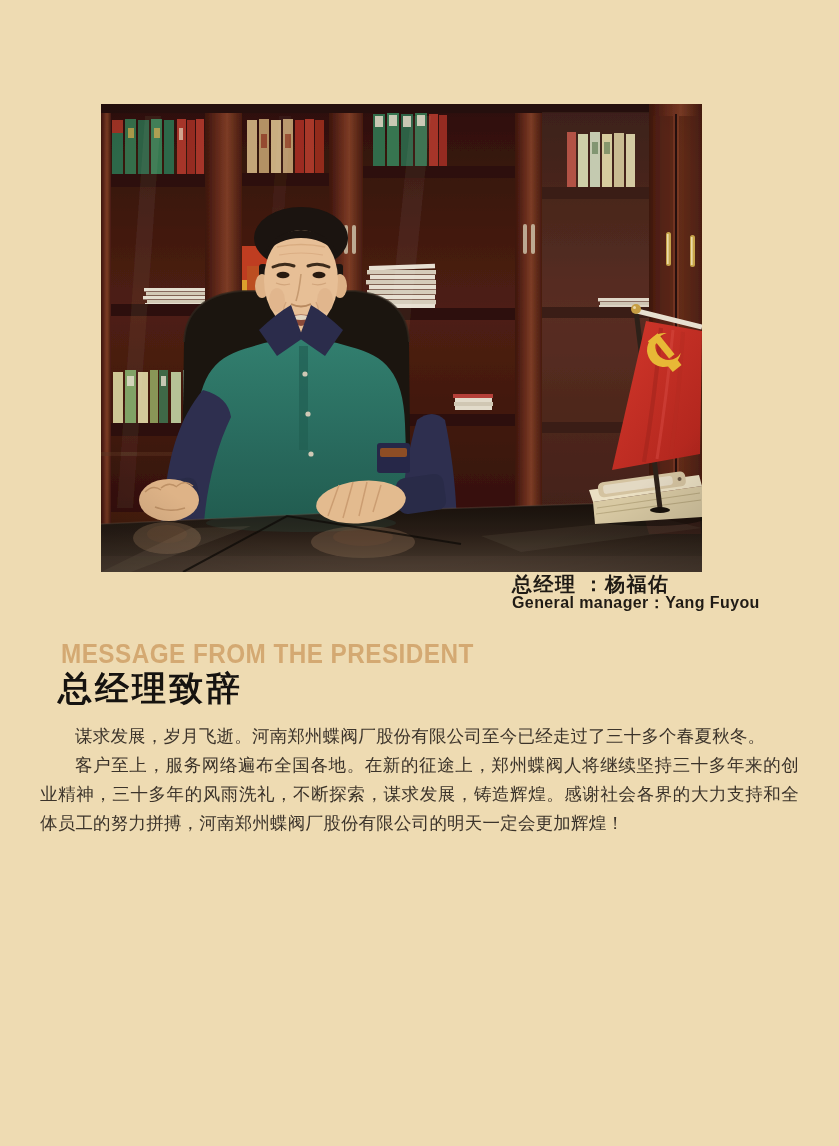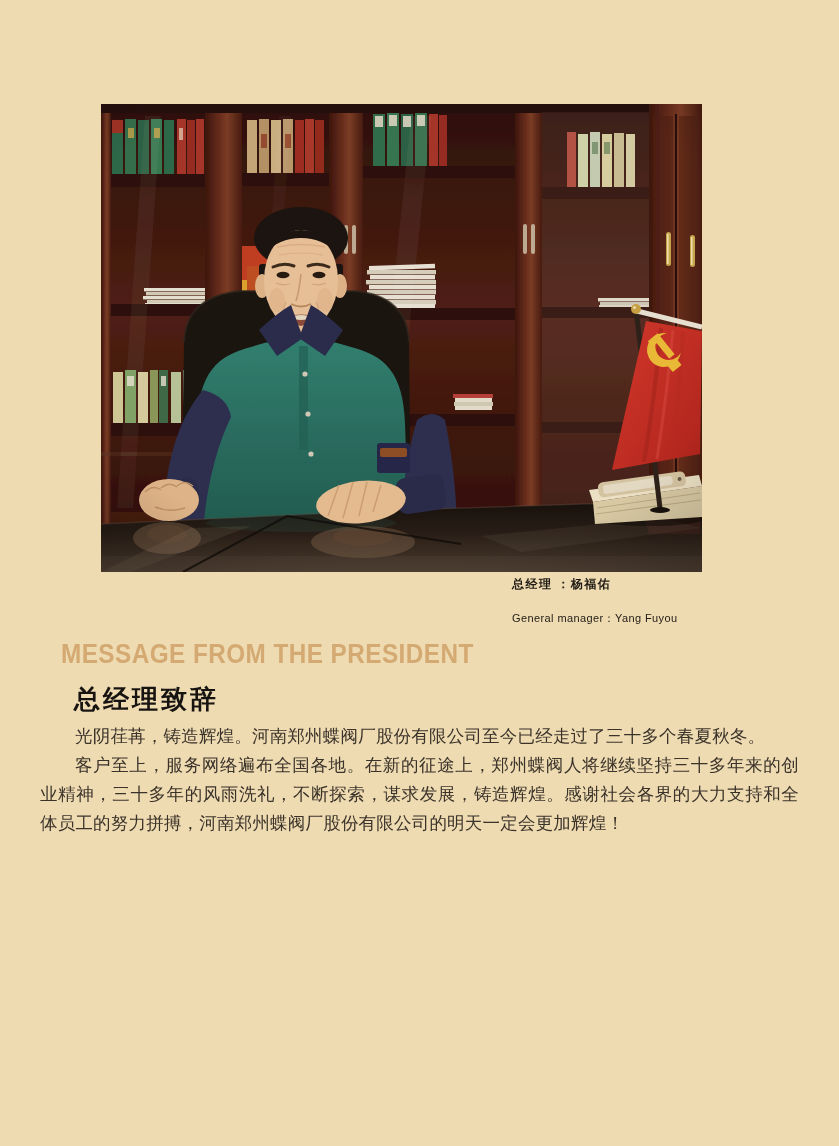--- a/index.html
+++ b/index.html
@@ -3,26 +3,26 @@
 <meta charset="utf-8">
 <style>
   html,body{margin:0;padding:0;}
   body{font-family:"Liberation Sans","DejaVu Sans",sans-serif;}
   .page{position:relative;width:839px;height:1146px;overflow:hidden;background:#eedbb2;}
 
   figure.photo{position:absolute;left:101px;top:104px;width:601px;height:468px;margin:0;}
   figure.photo svg{display:block;}
 
   .caption{position:absolute;left:512px;top:574px;color:#201b15;}
-  .caption-cn{font-size:12px;font-weight:bold;letter-spacing:1.5px;line-height:20px;}
-  .caption-en{font-size:11px;font-weight:normal;letter-spacing:0.4px;line-height:17px;margin-top:16px;}
+  .caption-cn{font-size:20px;font-weight:bold;letter-spacing:1.5px;line-height:20px;}
+  .caption-en{font-size:16px;font-weight:bold;letter-spacing:0.4px;line-height:17px;margin-top:0;}
 
   .heading-en{position:absolute;left:61px;top:639px;font-size:27px;font-weight:800;
     letter-spacing:0.5px;transform:scaleX(0.9);transform-origin:left top;white-space:nowrap;}
-  .heading-cn{position:absolute;left:58px;top:666px;margin:16px;font-size:26px;font-weight:bold;
+  .heading-cn{position:absolute;left:58px;top:666px;margin:0;font-size:34px;font-weight:bold;
     letter-spacing:3px;color:#161310;font-family:"Liberation Serif","DejaVu Serif",serif;}
 
   .bodytext{position:absolute;left:40px;top:722px;width:759px;}
   .bodytext p{margin:0;font-size:17.5px;line-height:29px;text-align:justify;
     text-indent:2em;letter-spacing:0.2px;}
 </style>
 </head>
 <body>
 
 <div class="page" style="background: rgb(238, 219, 178);">
@@ -333,17 +333,17 @@
 
   <div class="caption" style="color: rgb(32, 27, 21);">
     <div class="caption-cn">总经理 ：杨福佑</div>
     <div class="caption-en">General manager：Yang Fuyou</div>
   </div>
 
   <div class="heading-en" style="color: rgb(212, 169, 114);">MESSAGE FROM THE PRESIDENT</div>
   <h1 class="heading-cn">总经理致辞</h1>
 
   <main class="bodytext">
-    <p style="color: rgb(59, 51, 42);">光阴荏苒，铸造辉煌。河南郑州蝶阀厂股份有限公司至今已经走过了三十多个春夏秋冬。</p>
+    <p style="color: rgb(59, 51, 42);">谋求发展，岁月飞逝。河南郑州蝶阀厂股份有限公司至今已经走过了三十多个春夏秋冬。</p>
     <p style="color: rgb(59, 51, 42);">客户至上，服务网络遍布全国各地。在新的征途上，郑州蝶阀人将继续坚持三十多年来的创业精神，三十多年的风雨洗礼，不断探索，谋求发展，铸造辉煌。感谢社会各界的大力支持和全体员工的努力拼搏，河南郑州蝶阀厂股份有限公司的明天一定会更加辉煌！</p>
   </main>
 
 </div>
 
 </body></html>

